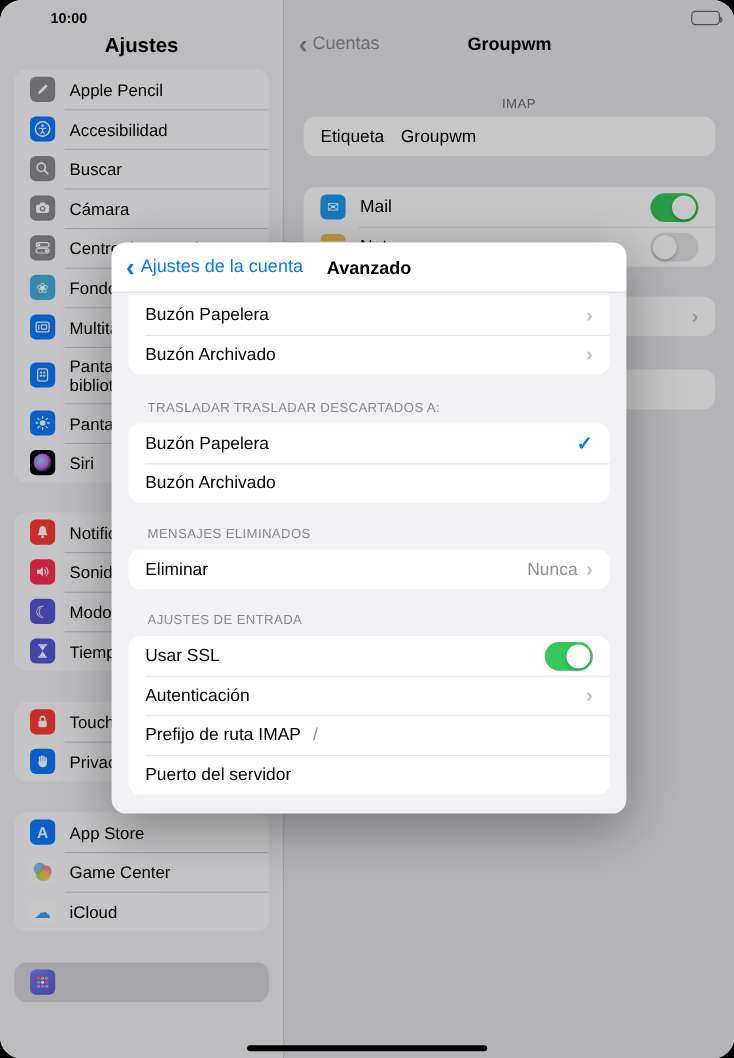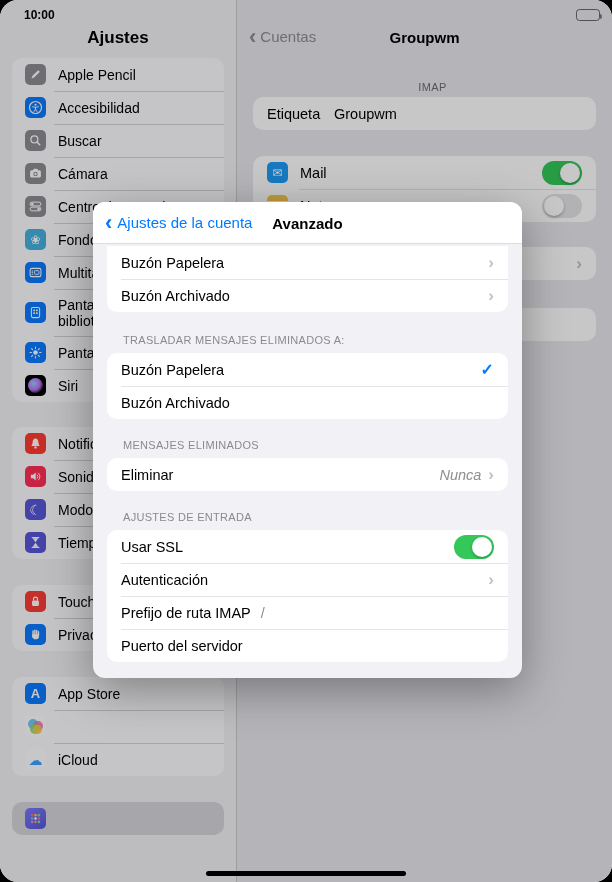--- a/index.html
+++ b/index.html
@@ -2,21 +2,21 @@
 <html><head>
 <meta charset="utf-8">
 <style>
   * { margin:0; padding:0; box-sizing:border-box; }
   html,body { background:#000; }
   body { font-family:"Liberation Sans", sans-serif; -webkit-font-smoothing:antialiased; }
   .device { position:relative; width:612px; height:882px; background:#f0f0f5; border-radius:18px; overflow:hidden; }
 
   
   .statusbar { position:absolute; top:0; left:0; right:0; height:24px; z-index:10; }
-  .time { position:absolute; left:24px; top:8px; font-size:12px; font-weight:700; color:#000; }
+  .time { position:absolute; left:42px; top:8px; font-size:12px; font-weight:700; color:#000; }
   .battery { position:absolute; right:12px; top:9px; width:24px; height:12px; border:1px solid rgba(0,0,0,.55); border-radius:3.5px; padding:1.5px; }
   .battery .fill { width:100%; height:100%; background:#111; border-radius:1.5px; }
   .battery .nub { position:absolute; right:-3px; top:3.5px; width:2px; height:5px; background:rgba(0,0,0,.45); border-radius:0 2px 2px 0; }
 
   
   .app { position:absolute; inset:0; display:flex; }
   .sidebar { width:237px; background:#f2f2f7; border-right:1px solid #c9c9ce; position:relative; }
   .detail { flex:1; background:#e8e8ed; position:relative; }
 
   .sidebar-title { padding-top:28px; text-align:center; font-size:17px; font-weight:700; color:#000; height:46px; }
@@ -70,21 +70,21 @@
   .mheader { position:relative; height:42px; background:#fff; border-bottom:1px solid #dcdcde; }
   .mback { position:absolute; left:12px; top:12px; display:flex; align-items:center; color:#007aff; font-size:15px; }
   .mback .chev { font-size:22px; font-weight:600; margin-right:5px; line-height:15px; }
   .mtitle { position:absolute; left:0; right:0; top:13px; text-align:center; font-size:15px; font-weight:700; color:#000; }
   .mbody { padding:0 14px; }
   .mcard { background:#fff; border-radius:10px; overflow:hidden; }
   .mcard.cut-top { border-radius:0 0 10px 10px; margin-top:2px; }
   .mrow { display:flex; align-items:center; height:33px; padding:0 14px; position:relative; font-size:14.5px; color:#000;text-align:right; }
   .mrow + .mrow::before { content:''; position:absolute; top:0; left:14px; right:0; height:1px; background:#e4e4e8; }
   .msection-h { margin:20px 2px 7px 16px; font-size:11px; color:#8a8a8e; letter-spacing:.3px; }
-  .mvalue { color:#8e8e93; margin-right:7px;font-style:italic; }
+  .mvalue { color:#8e8e93; margin-right:7px; }
   .mslash { color:#8e8e93; margin-left:10px; }
   .check { color:#007aff; font-size:16px; font-weight:700; }
 
   .home-indicator { position:absolute; left:206px; bottom:6px; width:200px; height:5px; border-radius:3px; background:#000; z-index:70; }
 </style>
 </head>
 <body>
 
 <div class="device">
 
@@ -267,20 +267,21 @@
           <span class="icon" style="background:#0a7aff; font-weight:700; font-size:13px">A</span>
           <span class="slabel">App Store</span>
         </div>
         <div class="srow">
           <span class="icon" style="background:#fff; position:relative">
               <span class="gc1"></span>
               <span class="gc2"></span>
               <span class="gc3"></span>
               <span class="gc4"></span>
             </span>
+          <span class="slabel">Game Center</span>
         </div>
         <div class="srow">
           <span class="icon" style="background:#fff; color:#3fa2ff; font-size:14px">☁</span>
           <span class="slabel">iCloud</span>
         </div>
       </div>
 
       <div class="sgroup selected mt26">
         <div class="srow">
           <span class="icon" style="background:linear-gradient(145deg,#7d7aff,#5856d6)">
@@ -373,21 +374,21 @@
           <span class="spacer"></span>
           <span class="chevron">›</span>
         </div>
         <div class="mrow">
           <span>Buzón Archivado</span>
           <span class="spacer"></span>
           <span class="chevron">›</span>
         </div>
       </div>
 
-      <div class="msection-h" style="margin-top:22px">TRASLADAR MENSAJES ELIMINADOS A:</div>
+      <div class="msection-h" style="margin-top:22px">TRASLADAR TRASLADAR DESCARTADOS A:</div>
       <div class="mcard">
         <div class="mrow">
           <span>Buzón Papelera</span>
           <span class="spacer"></span>
           <span class="check">✓</span>
         </div>
         <div class="mrow">
           <span>Buzón Archivado</span>
         </div>
       </div>

